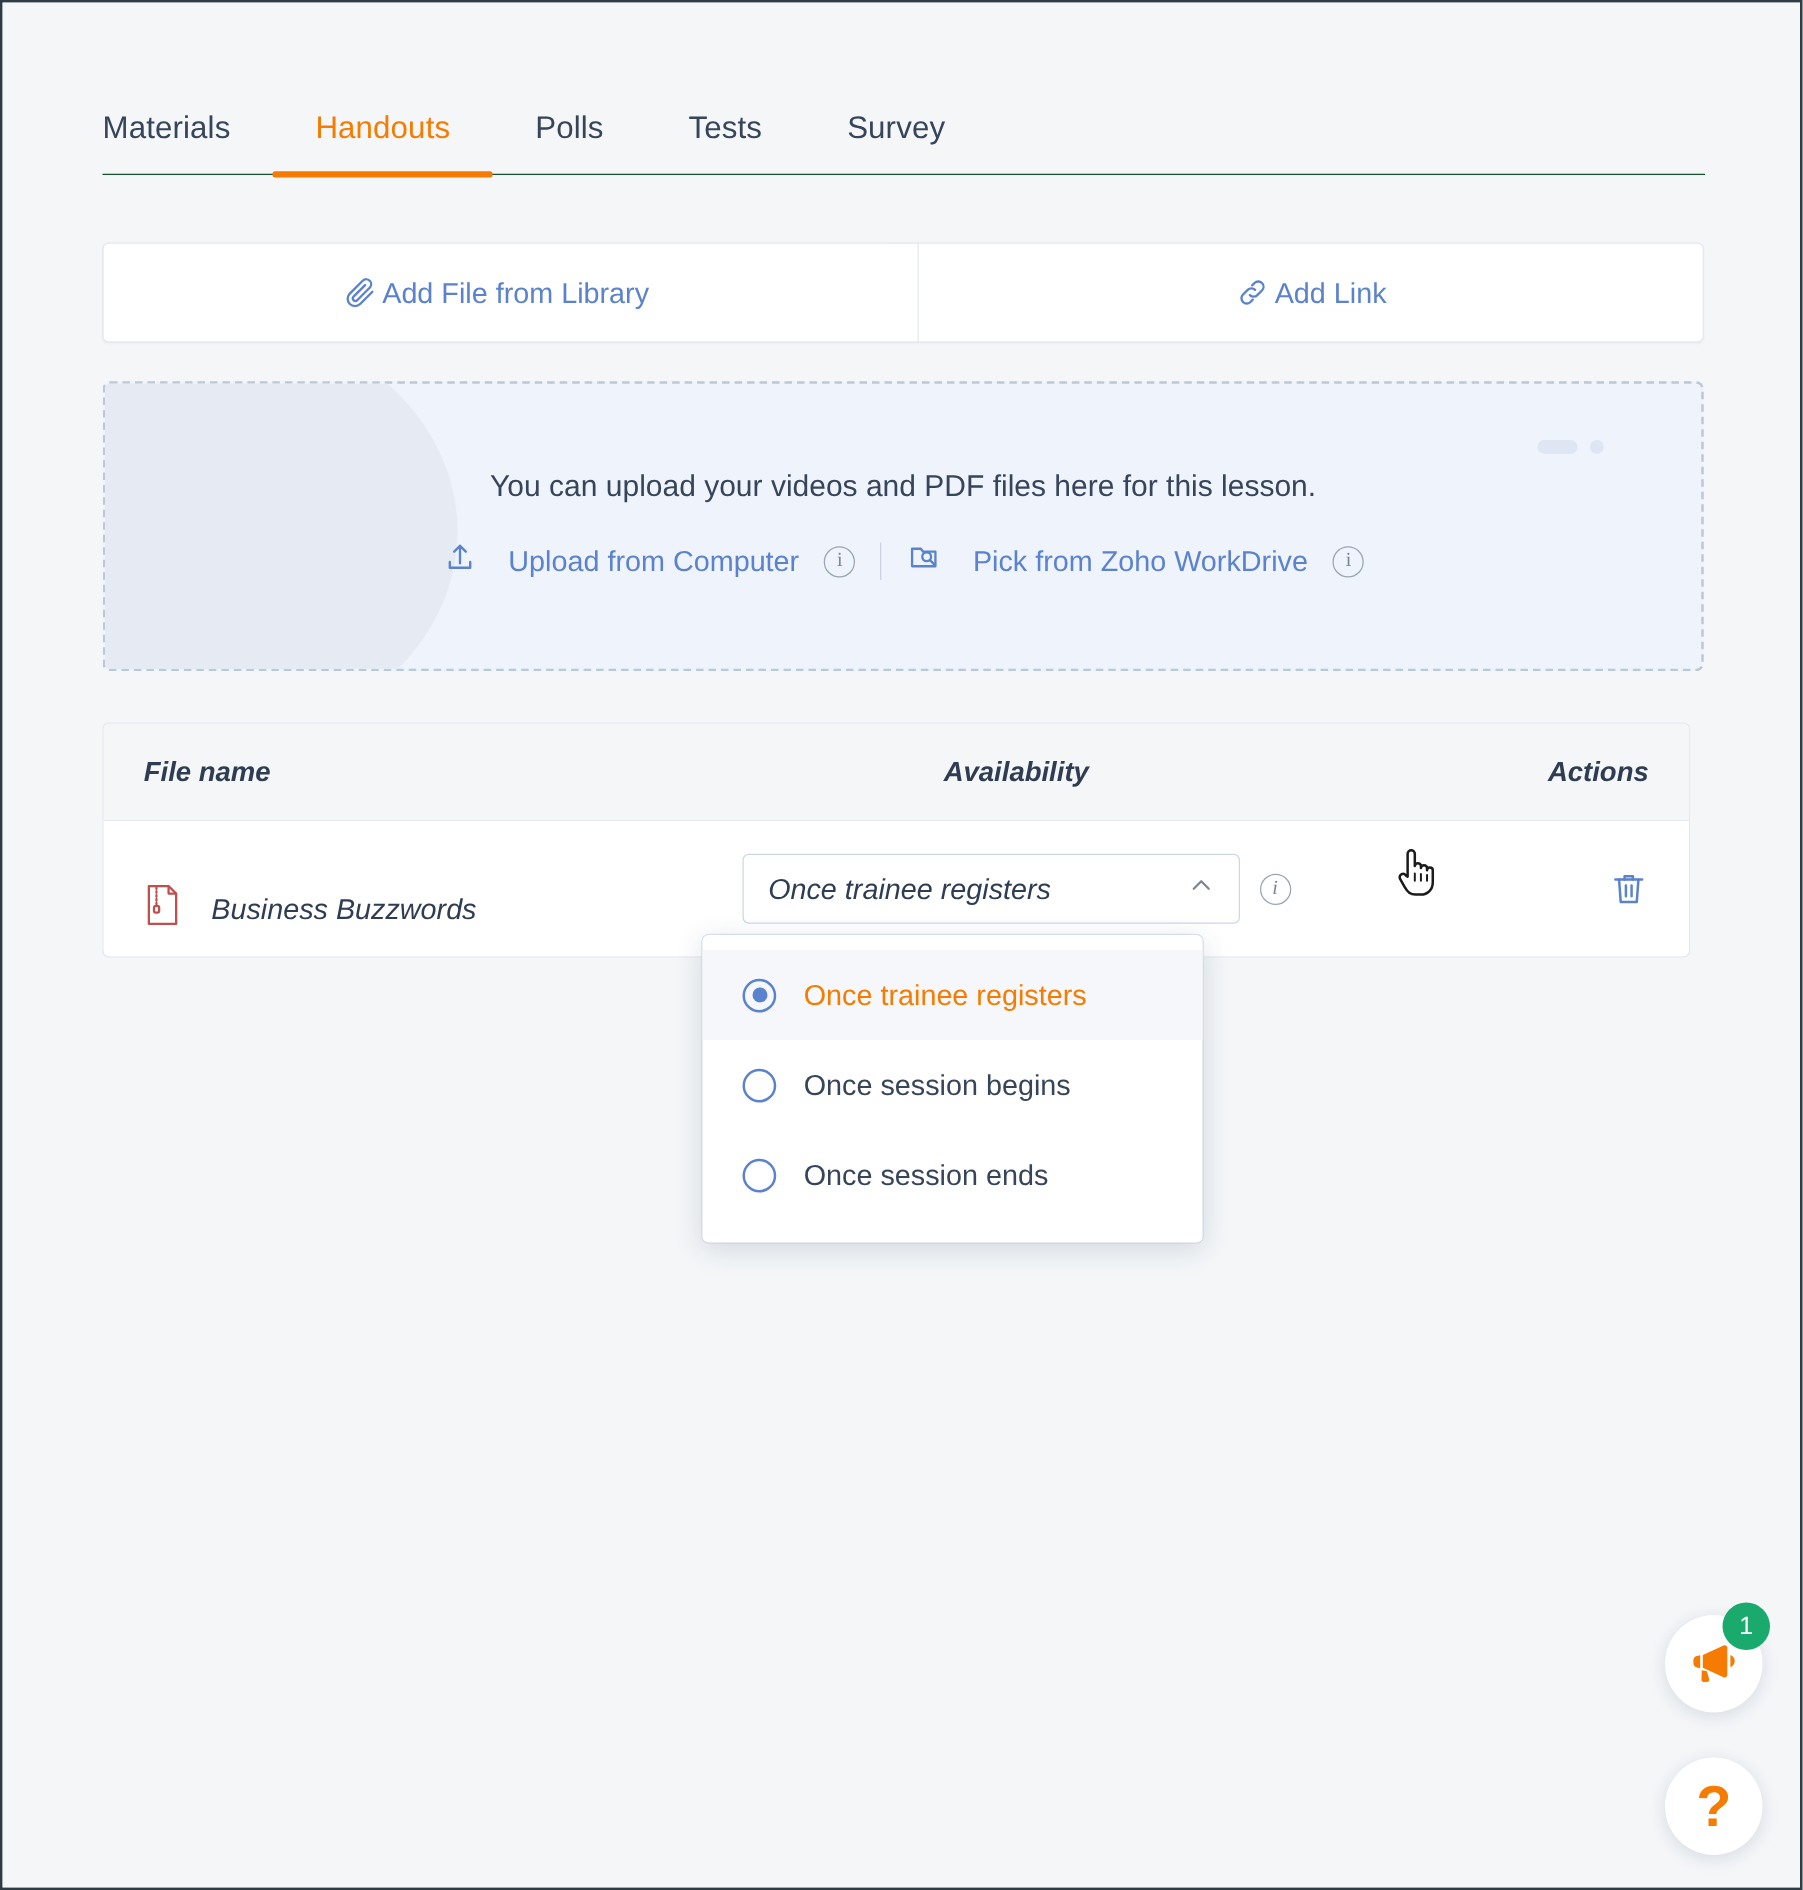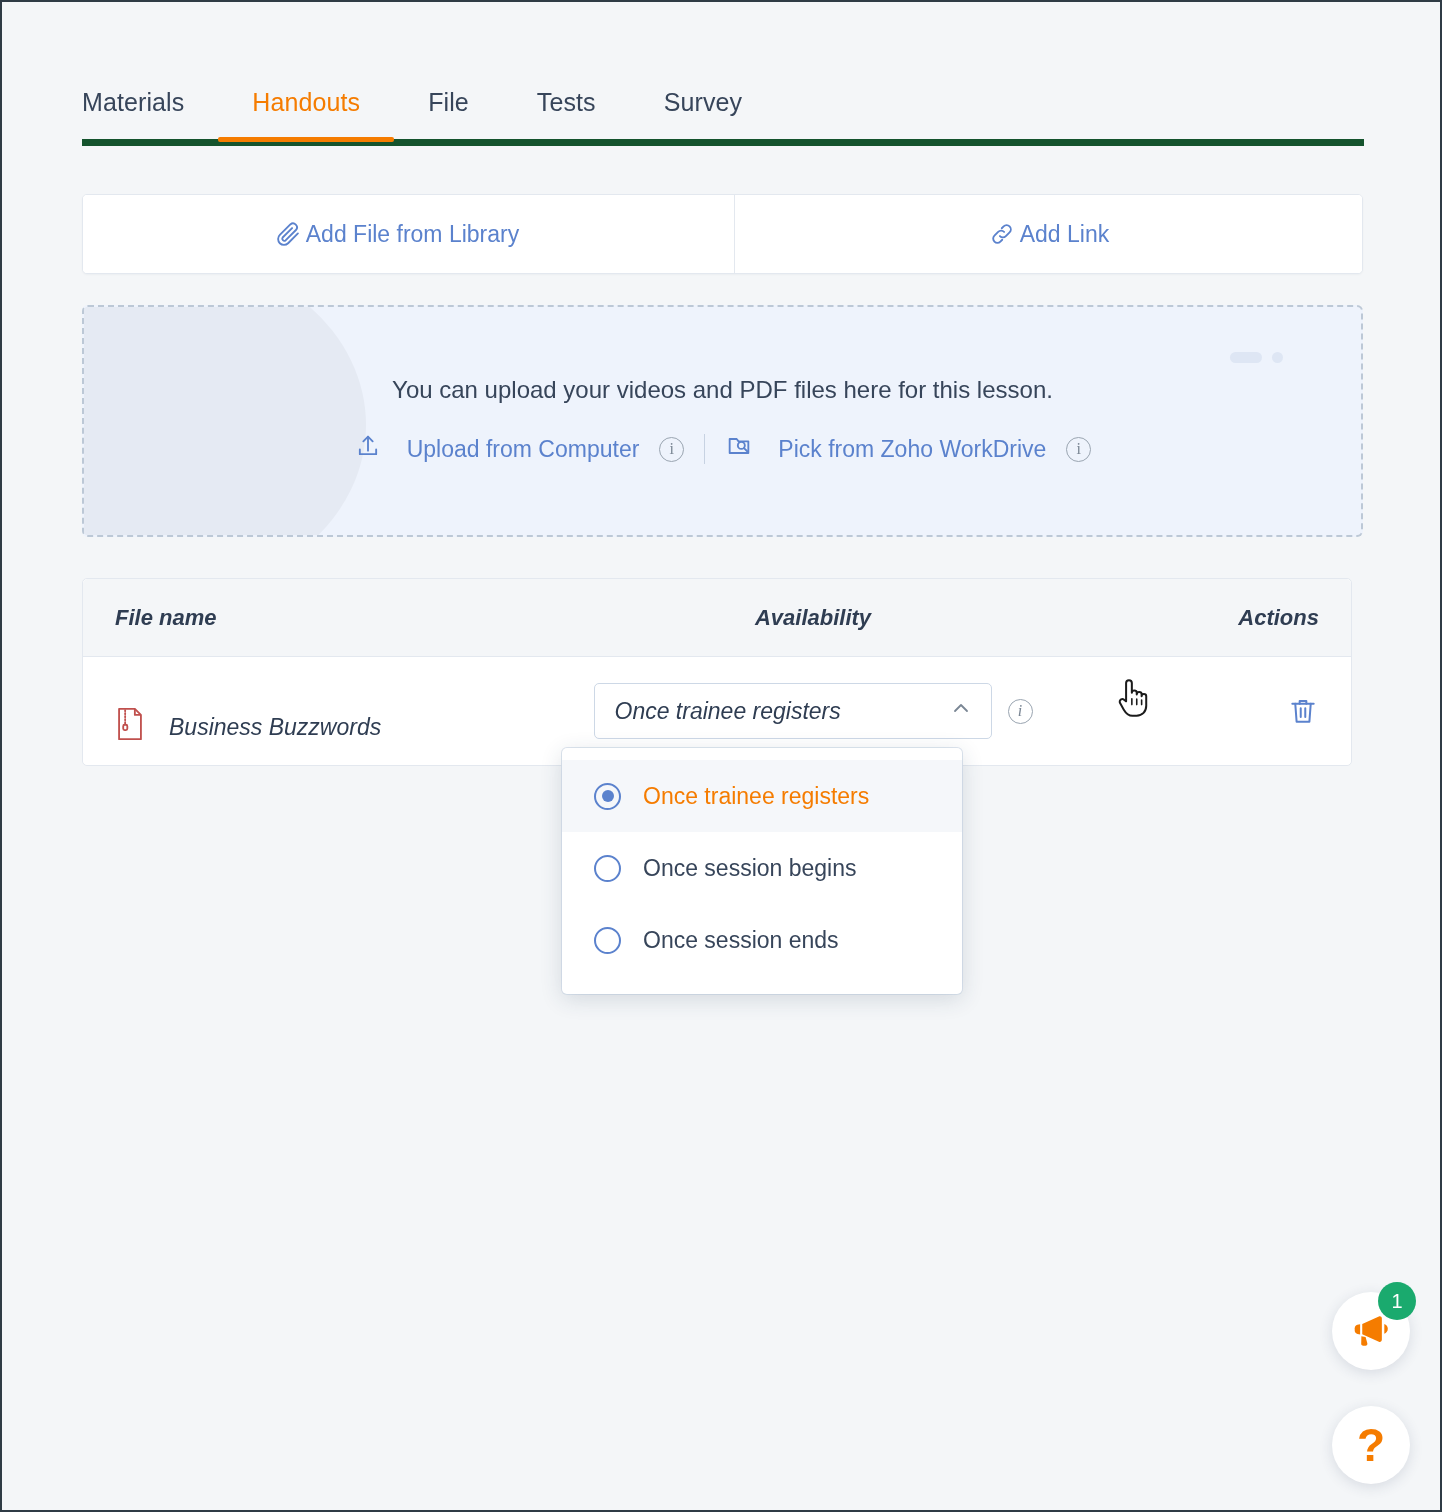--- a/index.html
+++ b/index.html
@@ -28,21 +28,21 @@
   .tabs-wrap {
     position: absolute;
     left: 80px;
     top: 86px;
     width: 1282px;
   }
   .tabs {
     display: flex;
     align-items: flex-start;
     gap: 0;
-    border-bottom: 7px solid #14532d;
+    border-bottom: 1px solid #14532d;
     position: relative;
   }
   .tab {
     font-size: 25px;
     color: #37455a;
     padding: 0 34px 22px 34px;
     cursor: pointer;
     letter-spacing: 0.1px;
     position: relative;
     white-space: nowrap;
@@ -351,21 +351,21 @@
 </style>
 </head>
 <body>
 
 <div class="page">
 
   <div class="tabs-wrap">
     <div class="tabs">
       <div class="tab">Materials</div>
       <div class="tab active">Handouts</div>
-      <div class="tab">File</div>
+      <div class="tab">Polls</div>
       <div class="tab">Tests</div>
       <div class="tab">Survey</div>
     </div>
   </div>
 
   <div class="addbar">
     <div class="addbtn">
       <span>
         <svg width="28" height="28" viewBox="0 0 24 24" fill="none" stroke="#5b82cd" stroke-width="1.6" stroke-linecap="round" stroke-linejoin="round">
           <path d="M20.5 11.5l-8.4 8.4a5 5 0 0 1-7.1-7.1l9-9a3.4 3.4 0 0 1 4.8 4.8l-8.9 8.9a1.8 1.8 0 0 1-2.5-2.5l8.1-8.1"></path>

